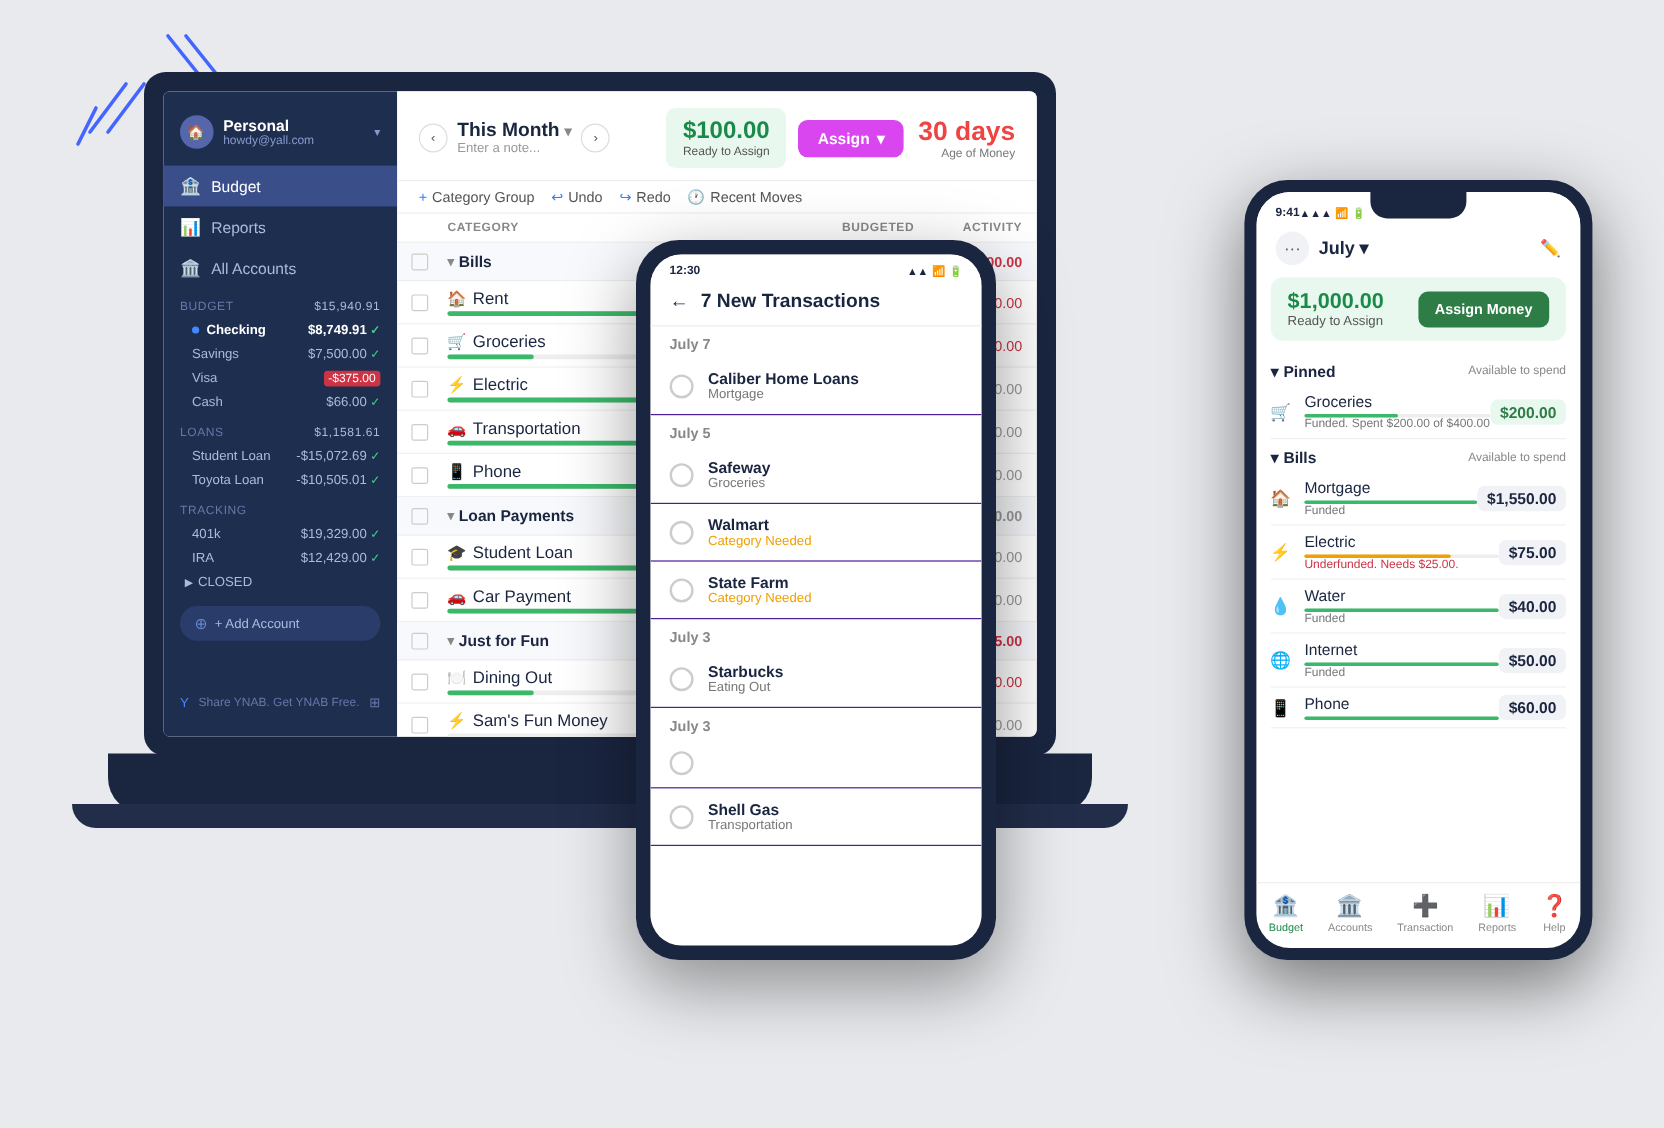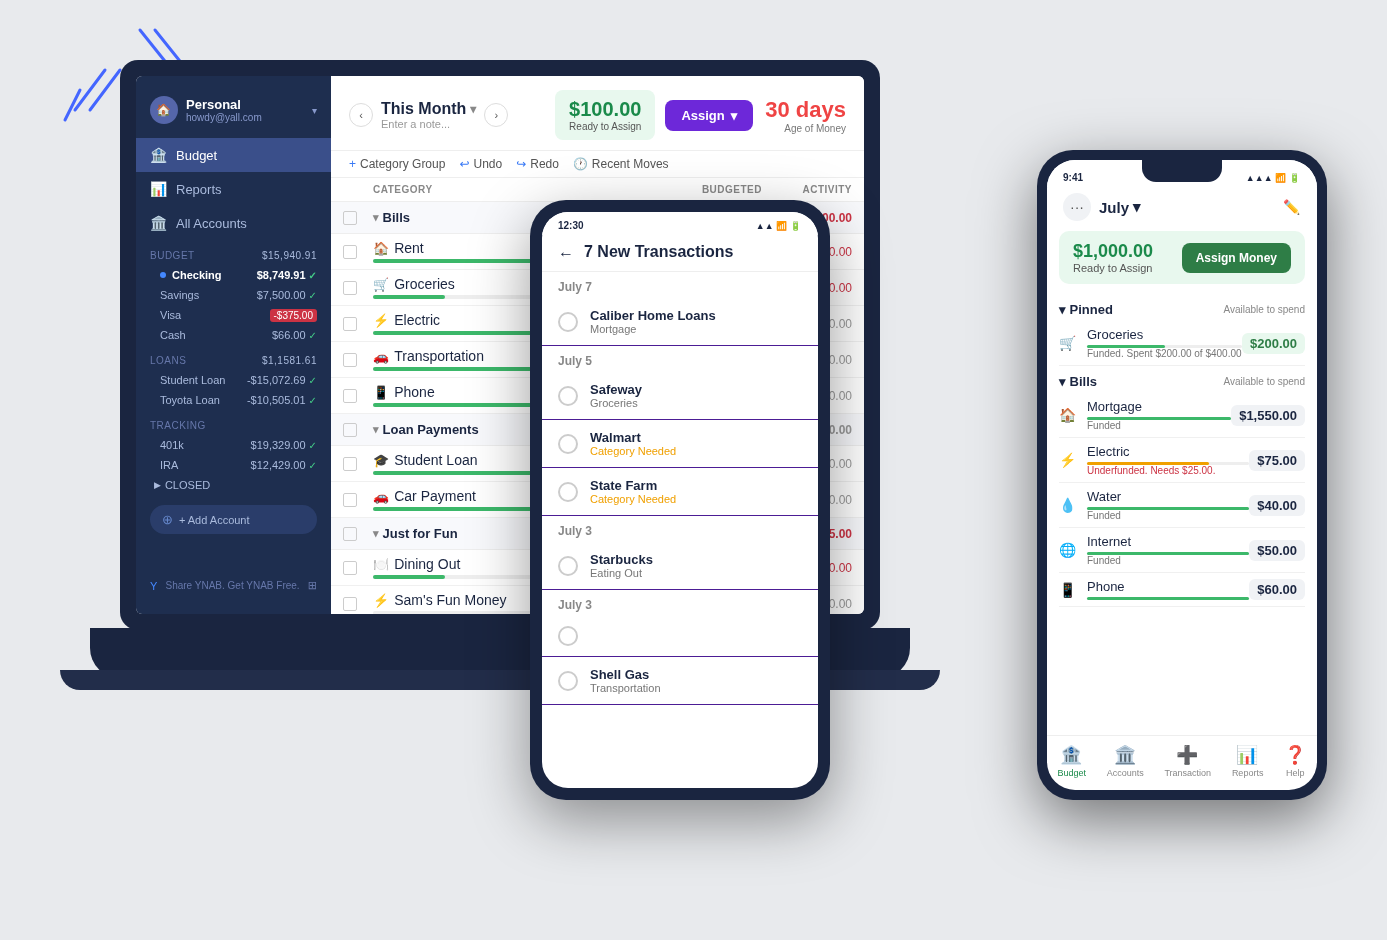--- a/index.html
+++ b/index.html
@@ -288,21 +288,21 @@
     .assign-amount {
       font-size: 20px;
       font-weight: 700;
       color: #1a8a4a;
     }
     .assign-label {
       font-size: 10px;
       color: #555;
     }
     .assign-btn {
-      background: #6d28d9;
+      background: #d946ef;
       color: white;
       border-radius: 8px;
       padding: 8px 16px;
       font-size: 13px;
       font-weight: 600;
       cursor: pointer;
       display: flex;
       align-items: center;
       gap: 6px;
     }
@@ -551,21 +551,20 @@
       background: white;
       border-radius: 28px;
       overflow: hidden;
       display: flex;
       flex-direction: column;
     }
     .phone2-status-bar {
       background: white;
       padding: 12px 16px 4px;
       display: flex;
-      justify-content: space-between;
       font-size: 10px;
       color: #1a2540;
       font-weight: 600;
     }
     .phone2-status-icons {
       display: flex;
       gap: 3px;
       align-items: center;
     }
 

